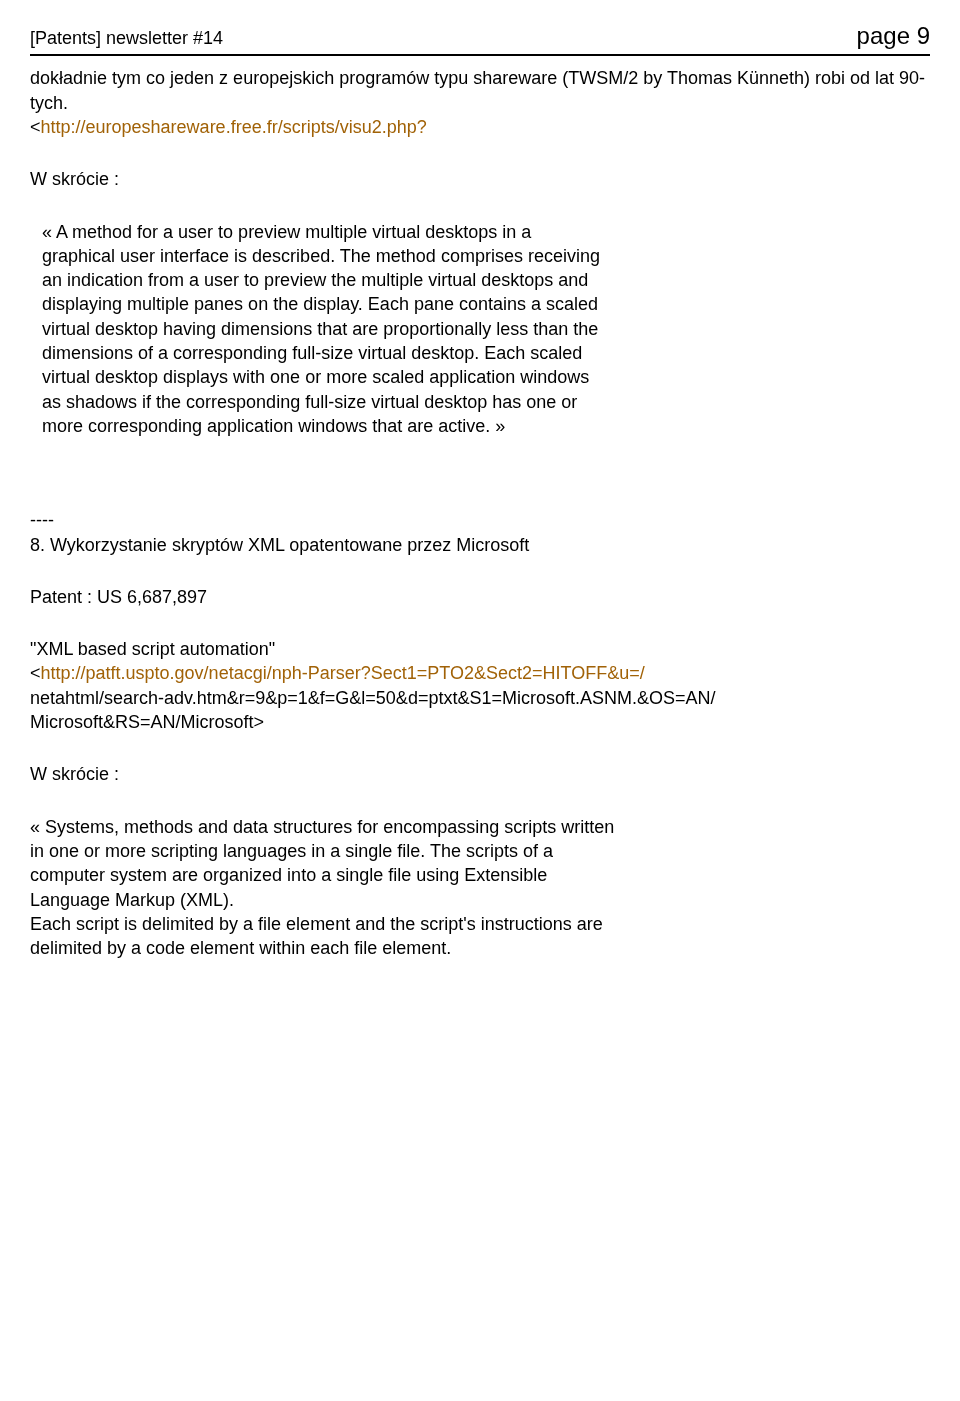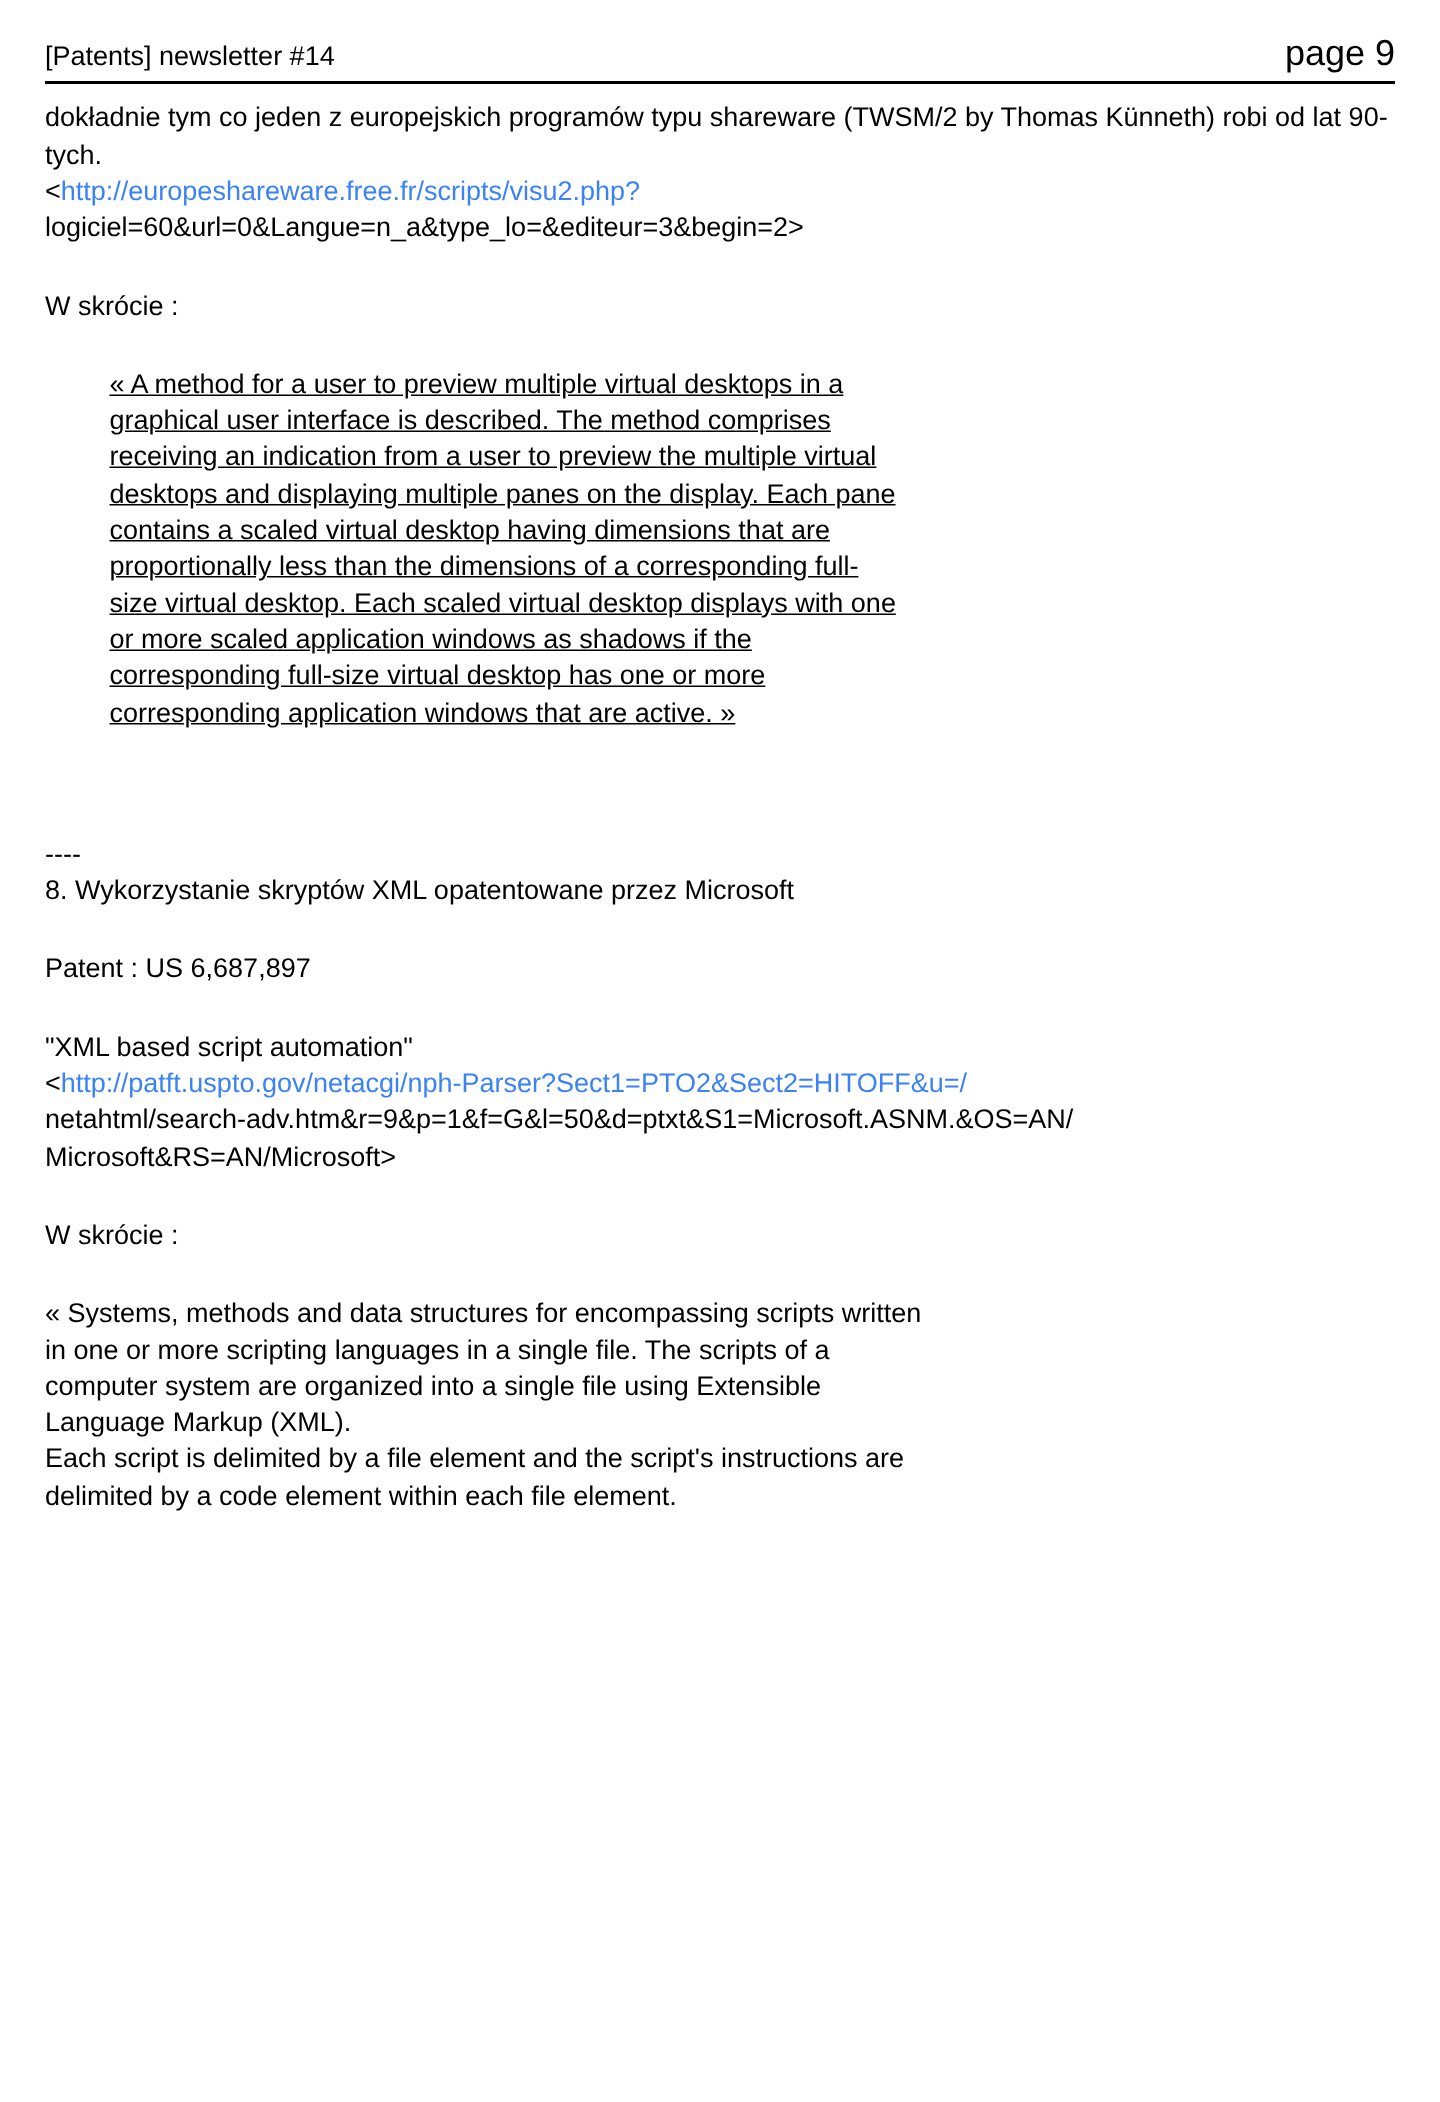--- a/index.html
+++ b/index.html
@@ -25,26 +25,25 @@
   .header-left {
     font-size: 18px;
   }
   .header-right {
     font-size: 24px;
   }
   .block {
     margin-bottom: 28px;
   }
   .link {
-    color: #3b82f6;
+    color: #a16207;
   }
   .quote {
-    margin-left: 43px;
+    margin-left: 12px;
     margin-right: 330px;
-    text-decoration: underline;
   }
   .quote-wide {
     margin-right: 300px;
   }
   .section-sep {
     margin-top: 70px;
   }
 </style>
 </head>
 <body>
@@ -52,21 +51,20 @@
 <div class="header">
   <span class="header-left">[Patents] newsletter #14</span>
   <span class="header-right">page 9</span>
 </div>
 
 <div class="content">
 
   <div class="block">
     <span>dokładnie tym co jeden z europejskich programów typu shareware (TWSM/2 by Thomas Künneth) robi od lat 90-tych.</span><br>
     <span>&lt;</span><span class="link">http://europeshareware.free.fr/scripts/visu2.php?</span><br>
-    <span>logiciel=60&amp;url=0&amp;Langue=n_a&amp;type_lo=&amp;editeur=3&amp;begin=2&gt;</span>
   </div>
 
   <div class="block">W skrócie :</div>
 
   <div class="block quote">«  A method for a user to preview multiple virtual desktops in a graphical user interface is described. The method comprises receiving an indication  from a user to preview the multiple virtual desktops and displaying  multiple panes on the display. Each pane contains a scaled virtual desktop having dimensions that are proportionally less than the  dimensions of a corresponding full-size virtual desktop. Each scaled virtual desktop displays with one or more scaled application windows as  shadows if the corresponding full-size virtual desktop has one or more corresponding application windows that are active. »</div>
 
   <div class="section-sep">
     <div>----</div>
     <div>8. Wykorzystanie skryptów XML opatentowane przez Microsoft</div>
   </div>

